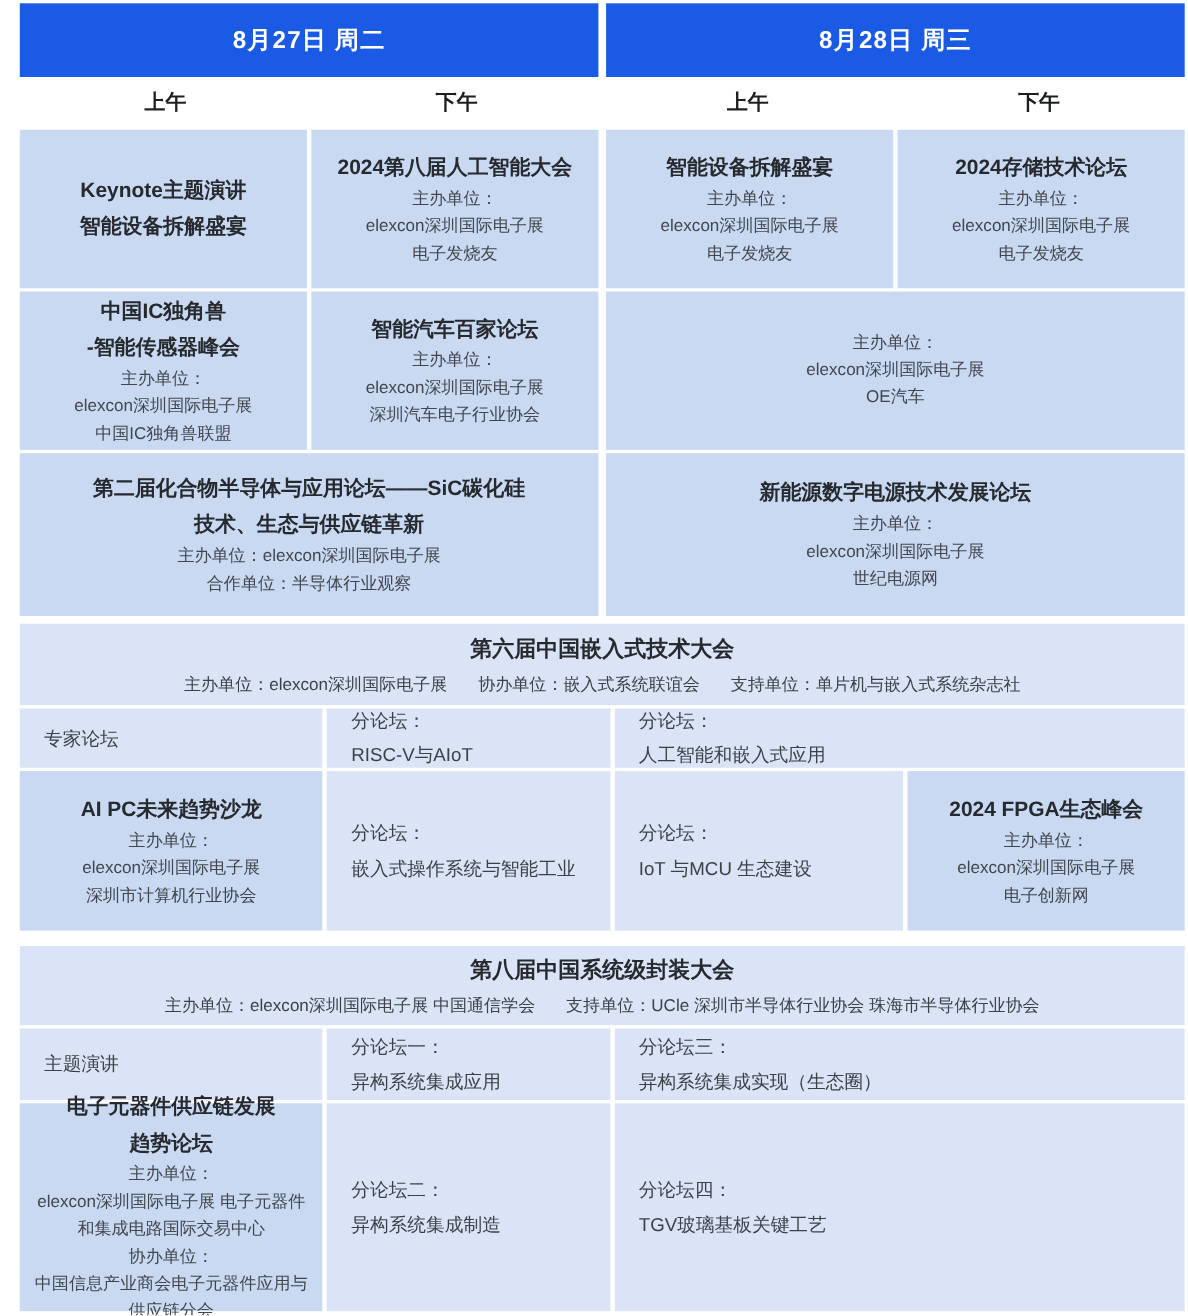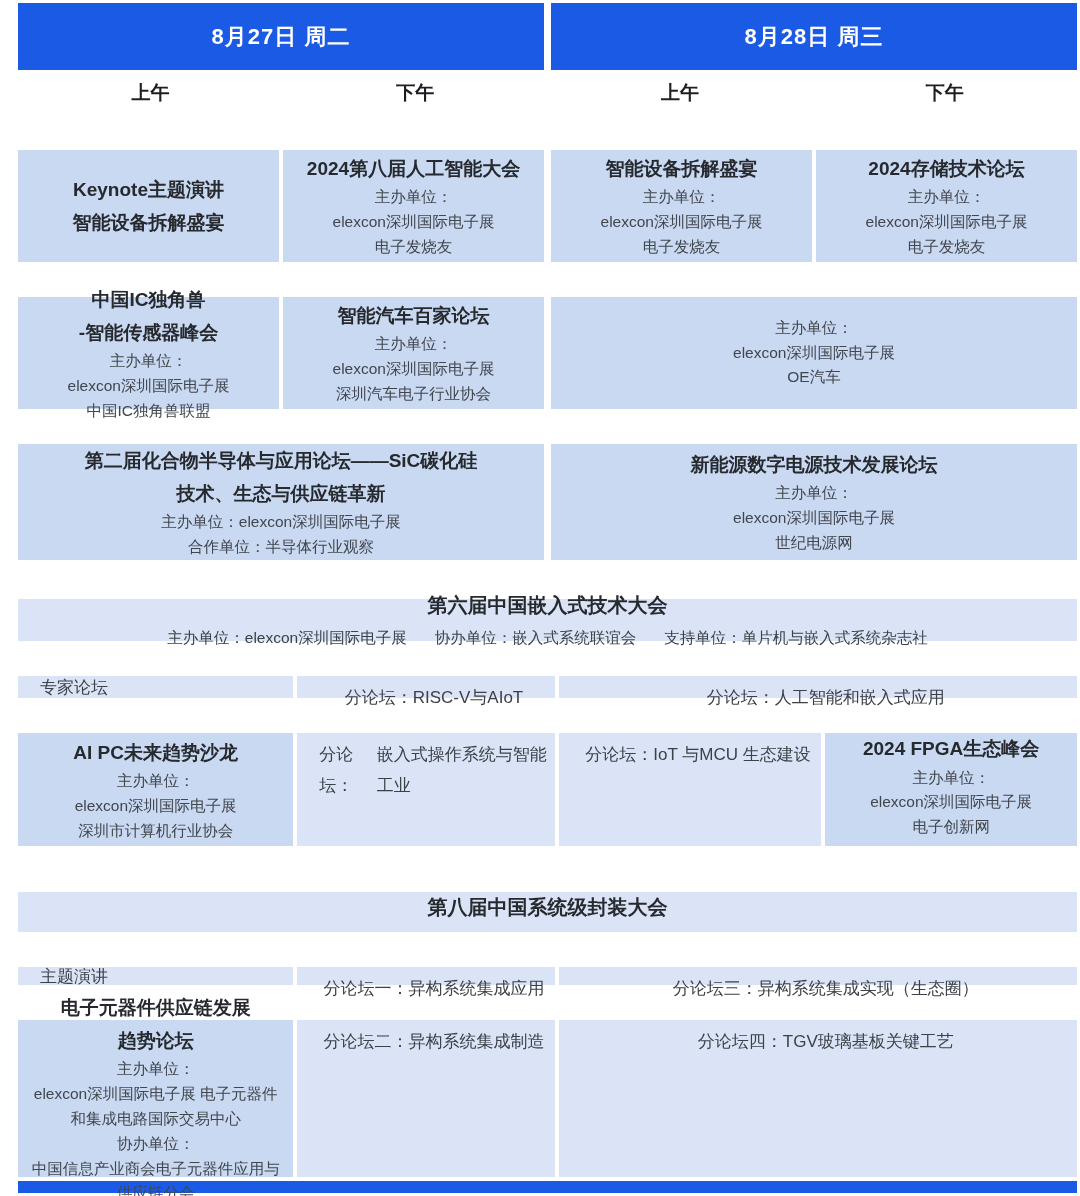--- a/index.html
+++ b/index.html
@@ -11,46 +11,46 @@
   .row{display:flex;gap:4px;margin-top:3px;}
   .day-headers{display:flex;gap:7px;height:67px;margin-top:0;}
   .day-header{
     flex:1;background:#1a5ae4;color:#ffffff;display:flex;align-items:center;justify-content:center;
     font-size:22px;font-weight:bold;letter-spacing:1px;
   }
   .ampm-row{display:flex;height:45px;margin-top:0;}
   .ampm{flex:1;display:flex;align-items:center;justify-content:center;font-size:19px;font-weight:bold;color:#1c1e22;}
   .half{flex:1;display:flex;gap:4px;}
   .half + .half{margin-left:3px;}
-  .cell{box-sizing:border-box;margin-top:32px;}
+  .cell{box-sizing:border-box;}
   .dark{background:#c9d9f2;}
   .light{background:#dbe4f6;}
   .ev{display:flex;flex-direction:column;justify-content:center;text-align:center;padding:6px 10px;}
   .ev-title{font-weight:bold;font-size:19px;color:#26292e;line-height:1.75;}
   .ev-org{font-size:15.5px;color:#41464e;line-height:1.6;}
-  .forum{display:flex;flex-direction:row;justify-content:center;text-align:left;
+  .forum{display:flex;flex-direction:column;justify-content:center;text-align:left;
          padding:6px 6px 6px 22px;font-size:17px;color:#3c4148;line-height:1.85;}
   .label-cell{display:flex;align-items:center;padding-left:22px;font-size:17px;color:#3c4148;}
   .sec-header{display:flex;flex-direction:column;justify-content:center;align-items:center;text-align:center;}
   .sec-title{font-size:20px;font-weight:bold;color:#26292e;margin-bottom:9px;}
   .sec-orgs{display:flex;gap:28px;font-size:15.5px;color:#3c4148;}
   .r-std{height:144px;}
   .r-3{height:148px;}
   .r-sec1{height:74px;margin-top:7px;}
   .r-forum1{height:54px;}
   .r-ai{height:145px;}
   .r-sec2{height:72px;margin-top:14px;}
-  .r-forum2{height:50px;}
+  .r-forum2{height:65px;}
   .r-last{height:189px;}
   .footer-bar{height:12px;background:#1a5ae4;margin-top:4px;}
   
   .c1{flex:0 0 26.0%;}
   .c2{flex:0 0 24.3%;}
   .c3{flex:0 0 24.8%;}
-  .c4{flex:1 1 auto;justify-content:flex-end;}
+  .c4{flex:1 1 auto;}
   .c34{flex:1 1 auto;}
   .fgrow{flex:1;}
 </style>
 </head>
 <body>
 
 <div class="page">
 
   <div class="day-headers">
     <div class="day-header">8月27日 周二</div>
@@ -179,20 +179,24 @@
       <div class="ev-title">2024 FPGA生态峰会</div>
       <div class="ev-org">主办单位：</div>
       <div class="ev-org">elexcon深圳国际电子展</div>
       <div class="ev-org">电子创新网</div>
     </div>
   </div>
 
   <div class="row r-sec2">
     <div class="cell light sec-header fgrow">
       <div class="sec-title">第八届中国系统级封装大会</div>
+      <div class="sec-orgs">
+        <span>主办单位：elexcon深圳国际电子展 中国通信学会</span>
+        <span>支持单位：UCle 深圳市半导体行业协会 珠海市半导体行业协会</span>
+      </div>
     </div>
   </div>
 
   <div class="row r-forum2">
     <div class="cell light label-cell c1">主题演讲</div>
     <div class="cell light forum c2">
       <div>分论坛一：</div>
       <div>异构系统集成应用</div>
     </div>
     <div class="cell light forum c34">

